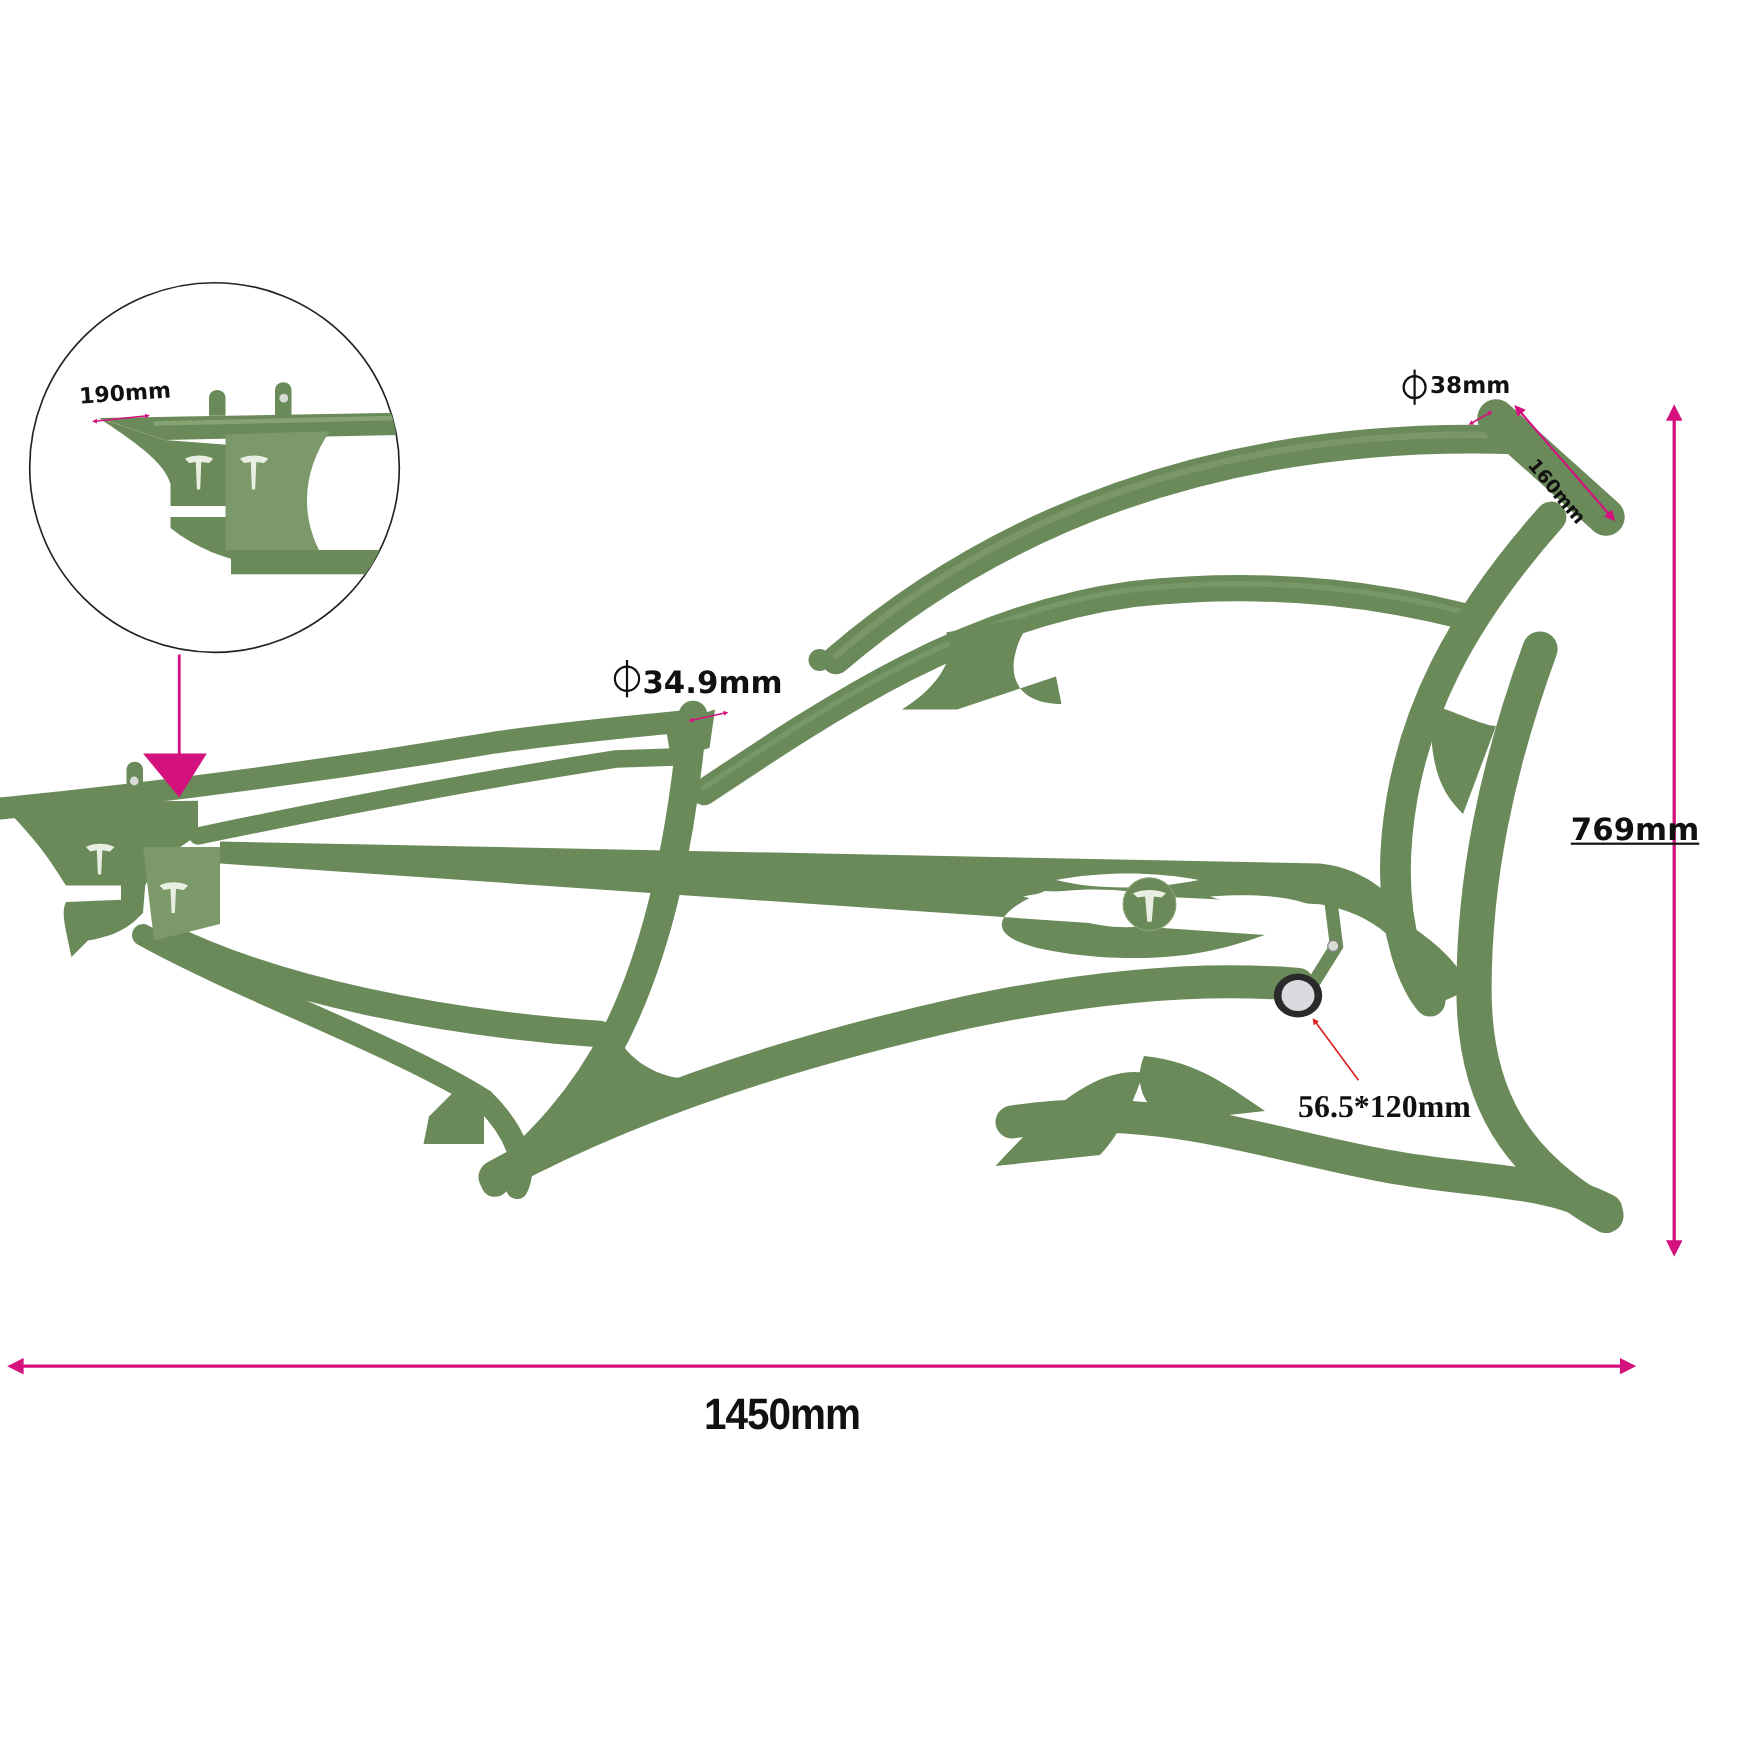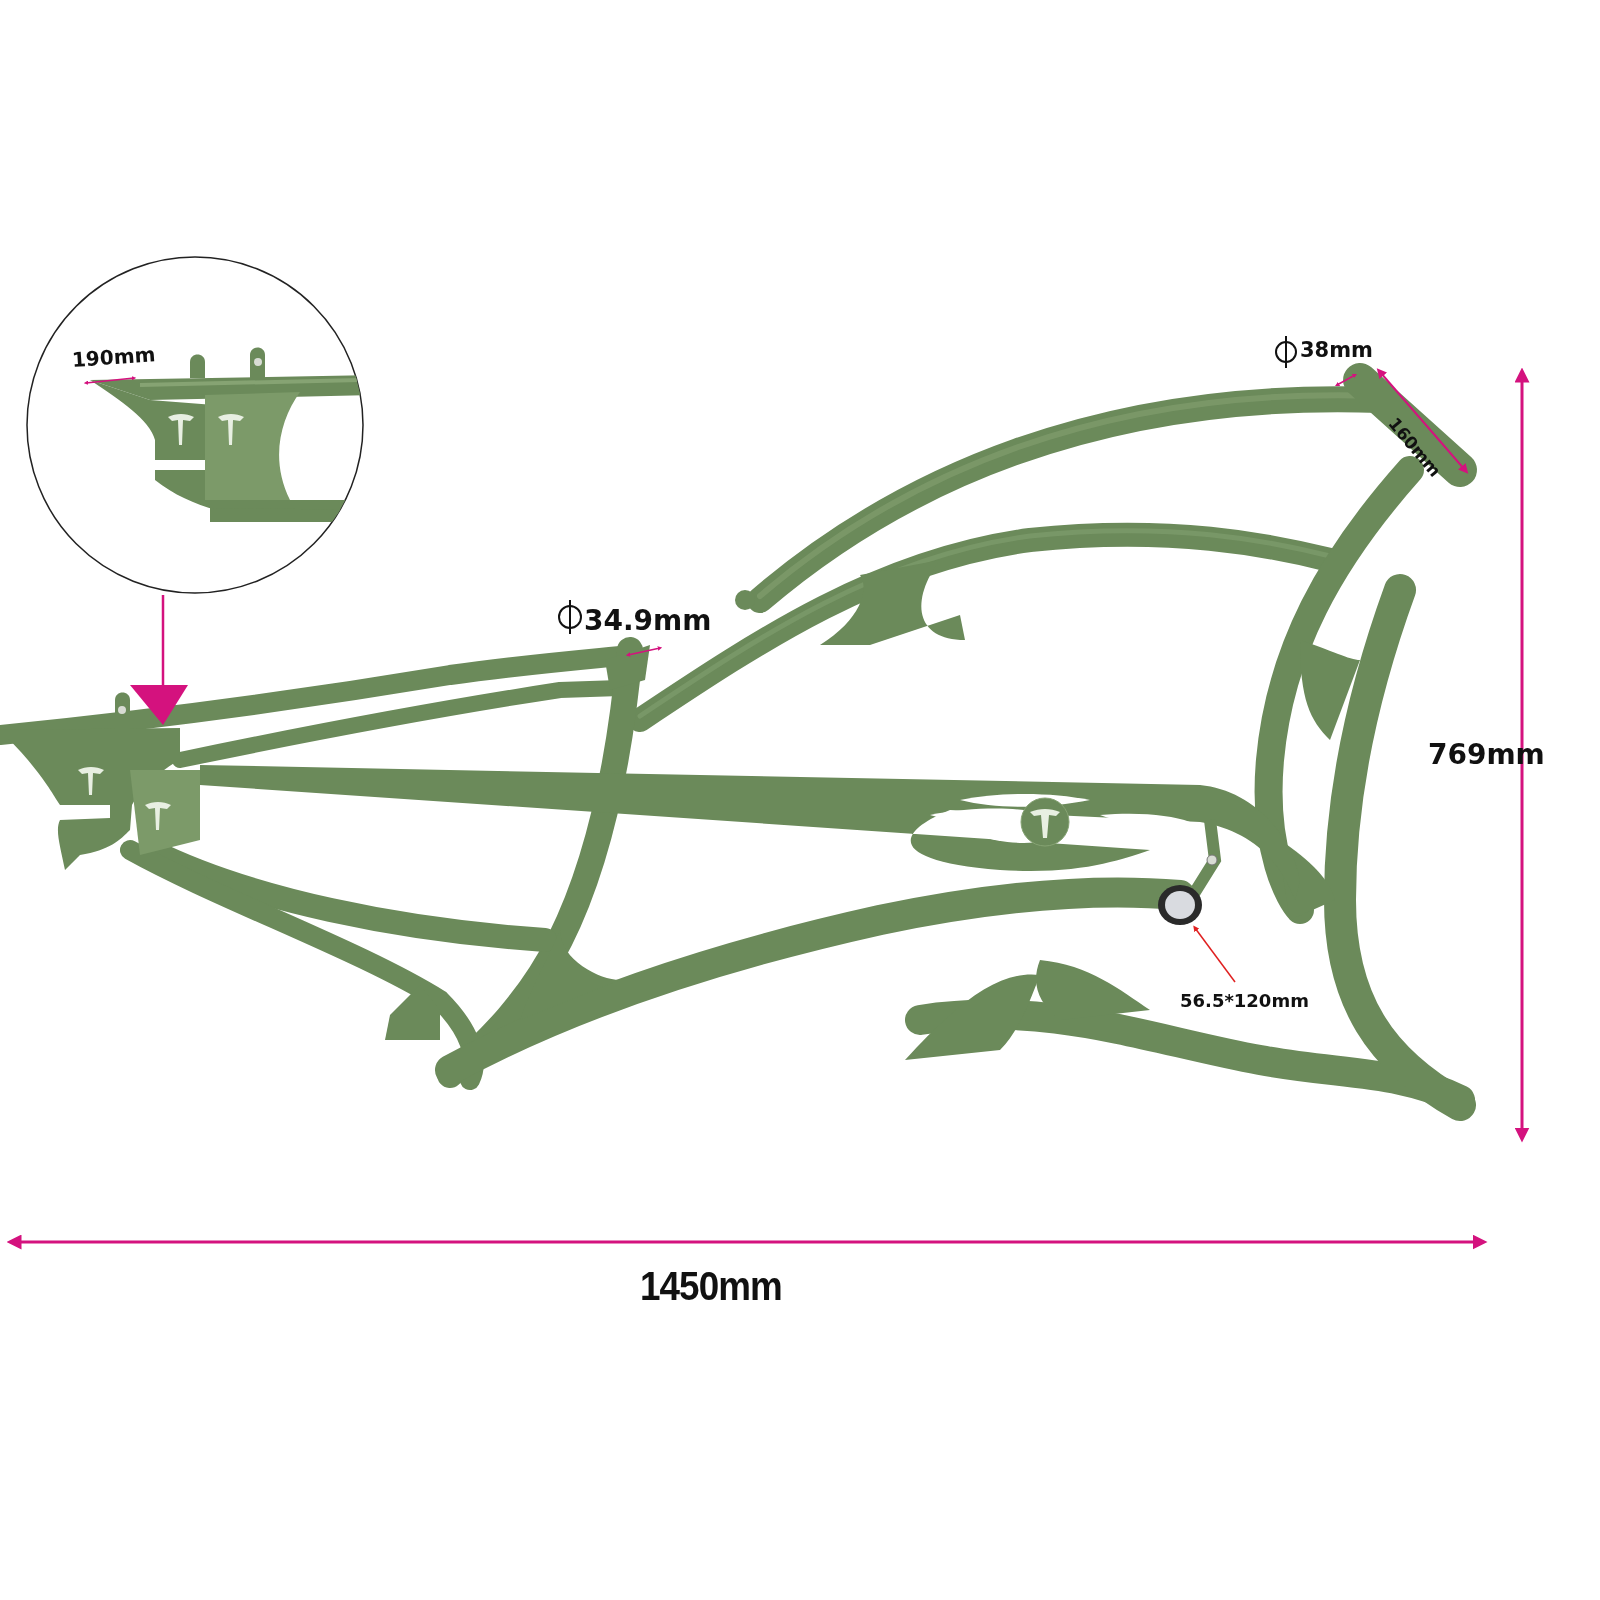--- a/index.html
+++ b/index.html
@@ -3,22 +3,22 @@
 <meta charset="utf-8">
 <style>
   html, body { margin: 0; padding: 0; background: #ffffff; }
   body { width: 1600px; height: 1600px; position: relative; overflow: hidden; font-family: "DejaVu Sans", sans-serif; }
   .canvas { position: absolute; left: 0; top: 0; width: 1600px; height: 1600px; }
   .label { position: absolute; color: #111111; font-weight: bold; white-space: nowrap; font-family: "DejaVu Sans", sans-serif; }
   .lbl-190 { left: 72px; top: 348px; font-size: 20px; transform: rotate(-4deg); transform-origin: left center; }
   .lbl-38 { left: 1300px; top: 338px; font-size: 21px; }
   .lbl-160 { left: 1392px; top: 410px; font-size: 17px; transform: rotate(50deg); transform-origin: left center; }
   .lbl-349 { left: 584px; top: 604px; font-size: 28px; }
-  .lbl-769 { left: 1428px; top: 738px; font-size: 28px; }
-  .lbl-565 { left: 1180px; top: 990px; font-size: 18px; }
+  .lbl-769 { left: 1428px; top: 738px; font-size: 28px; text-decoration: underline; }
+  .lbl-565 { left: 1180px; top: 990px; font-size: 29px; font-family: Liberation Serif, serif; }
   .lbl-1450 { left: 640px; top: 1264px; font-size: 40px; font-family: "Liberation Sans", sans-serif; transform: scaleX(0.92); transform-origin: left center; letter-spacing: -1px; }
 </style>
 </head>
 <body>
 
 <div class="canvas">
   <svg width="1600" height="1600" viewBox="0 0 1600 1600" xmlns="http://www.w3.org/2000/svg">
     <defs>
       <marker id="arrowM" viewBox="0 0 10 10" refX="5" refY="5" markerWidth="5" markerHeight="5" orient="auto-start-reverse">
         <path d="M0,0 L10,5 L0,10 z" fill="#d4127e"></path>

